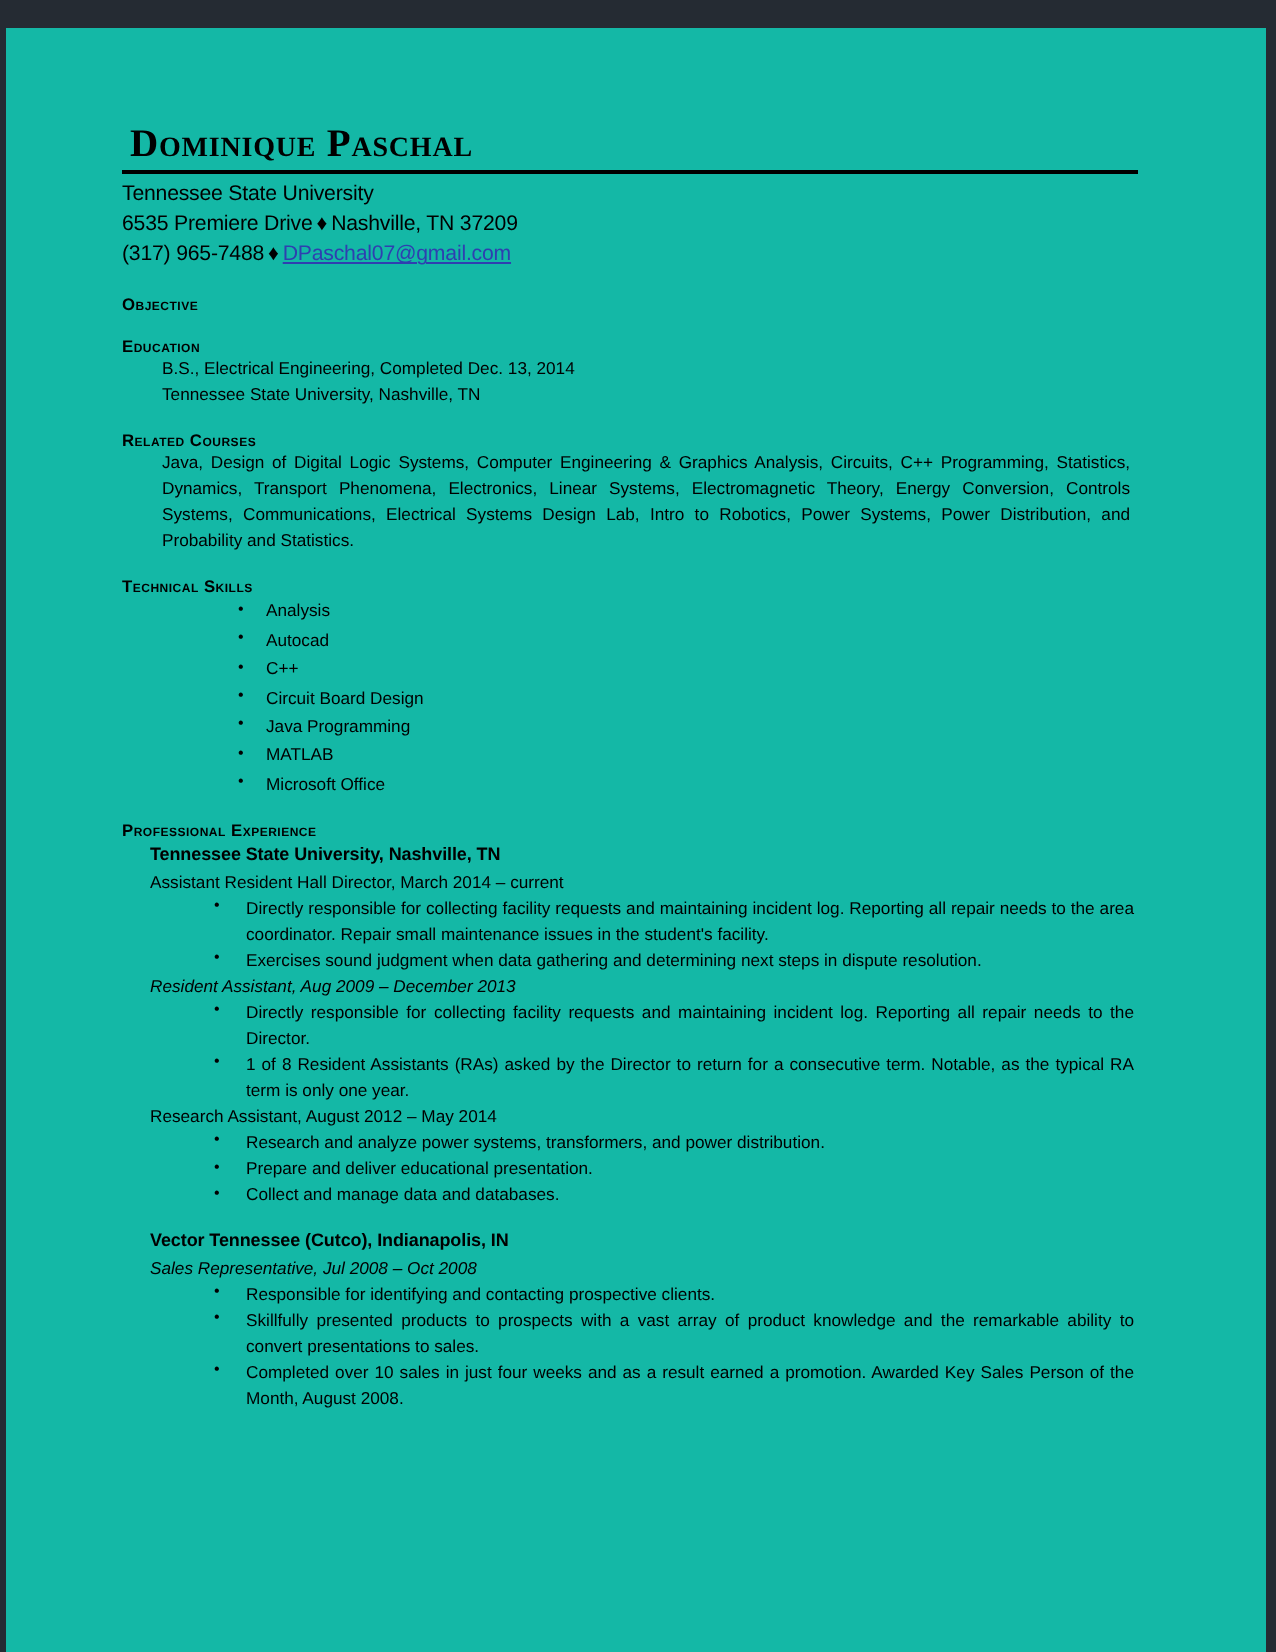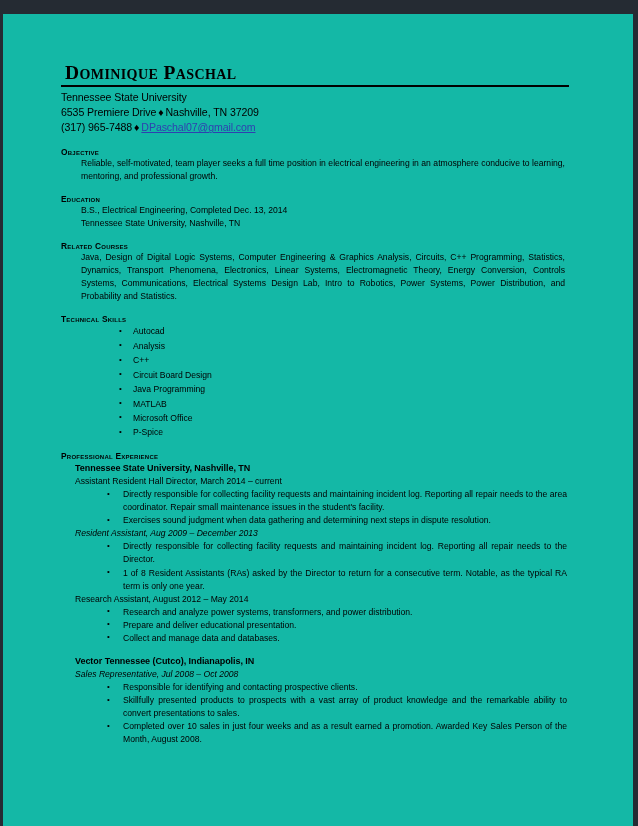--- a/index.html
+++ b/index.html
@@ -165,45 +165,43 @@
           <span>6535 Premiere Drive</span><span class="diamond">♦</span><span>Nashville, TN 37209</span>
         </div>
         <div>
           <span>(317) 965-7488</span><span class="diamond">♦</span><span class="email-link">DPaschal07@gmail.com</span>
         </div>
       </div>
     </div>
 
     <div class="section">
       <div class="section-title">Objective</div>
-      <div class="body-text">Reliable, self-motivated, team player seeks a full time position in electrical engineering in an atmosphere conducive to learning, mentoring, and professional growth.</div>
     </div>
 
     <div class="section">
       <div class="section-title">Education</div>
       <div class="plain-line">B.S., Electrical Engineering, Completed Dec. 13, 2014</div>
       <div class="plain-line">Tennessee State University, Nashville, TN</div>
     </div>
 
     <div class="section">
       <div class="section-title">Related Courses</div>
       <div class="body-text">Java, Design of Digital Logic Systems, Computer Engineering &amp; Graphics Analysis, Circuits, C++ Programming, Statistics, Dynamics, Transport Phenomena, Electronics, Linear Systems, Electromagnetic Theory, Energy Conversion, Controls Systems, Communications, Electrical Systems Design Lab, Intro to Robotics, Power Systems, Power Distribution, and Probability and Statistics.</div>
     </div>
 
     <div class="section">
       <div class="section-title">Technical Skills</div>
       <ul class="bullets skills">
+          <li>Analysis</li>
           <li>Autocad</li>
-          <li>Analysis</li>
           <li>C++</li>
           <li>Circuit Board Design</li>
           <li>Java Programming</li>
           <li>MATLAB</li>
           <li>Microsoft Office</li>
-          <li>P-Spice</li>
         </ul>
     </div>
 
     <div class="section">
       <div class="section-title">Professional Experience</div>
       <div>
           <div class="job job-first">
             <div class="employer">Tennessee State University, Nashville, TN</div>
             <div class="role">Assistant Resident Hall Director, March 2014 – current</div>
             <ul class="bullets exp-bullets">

